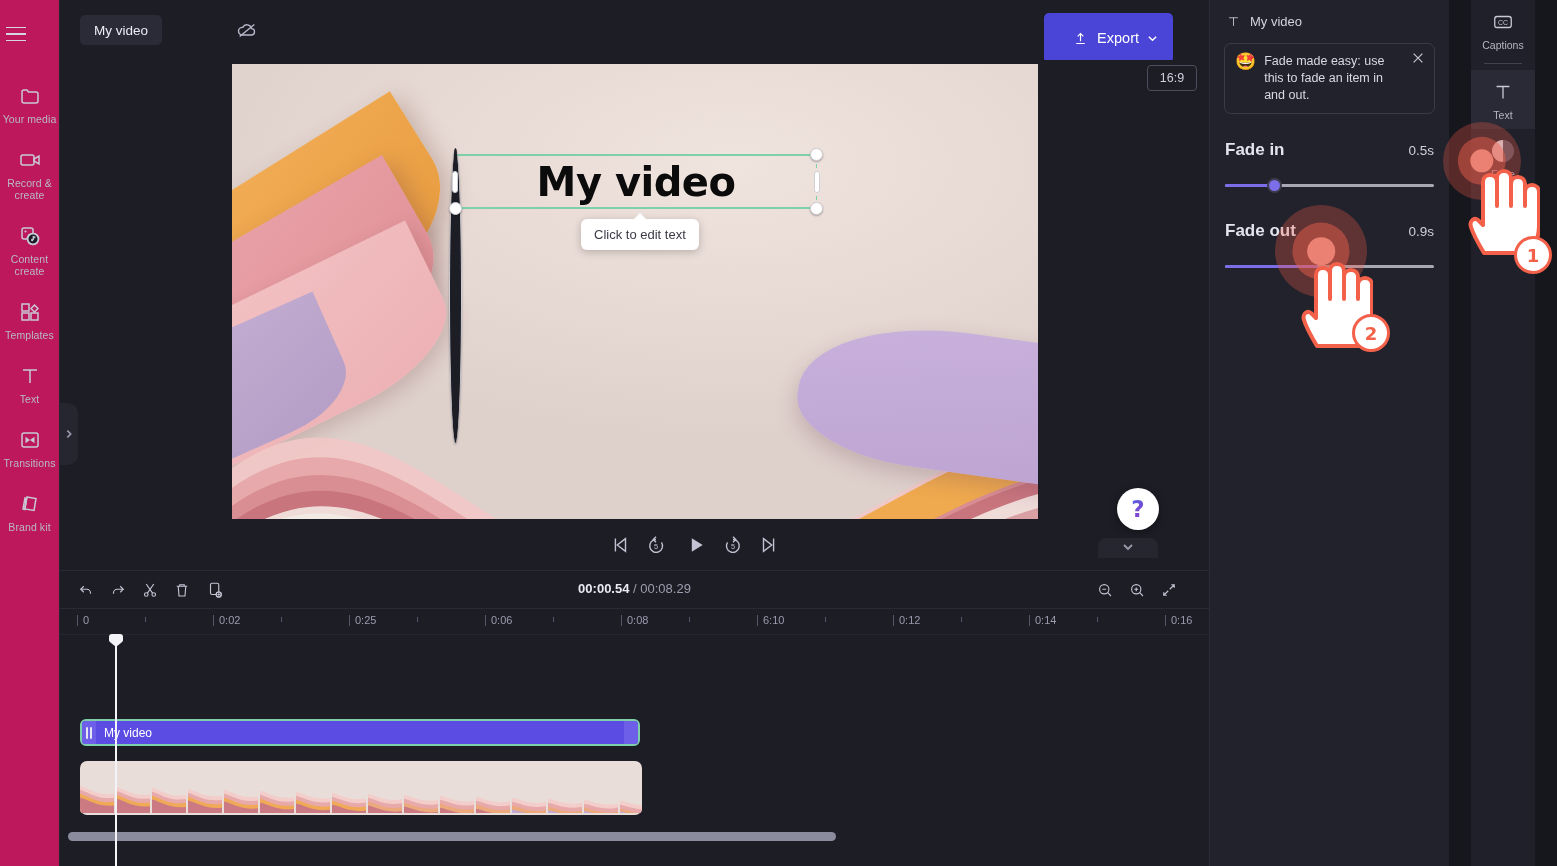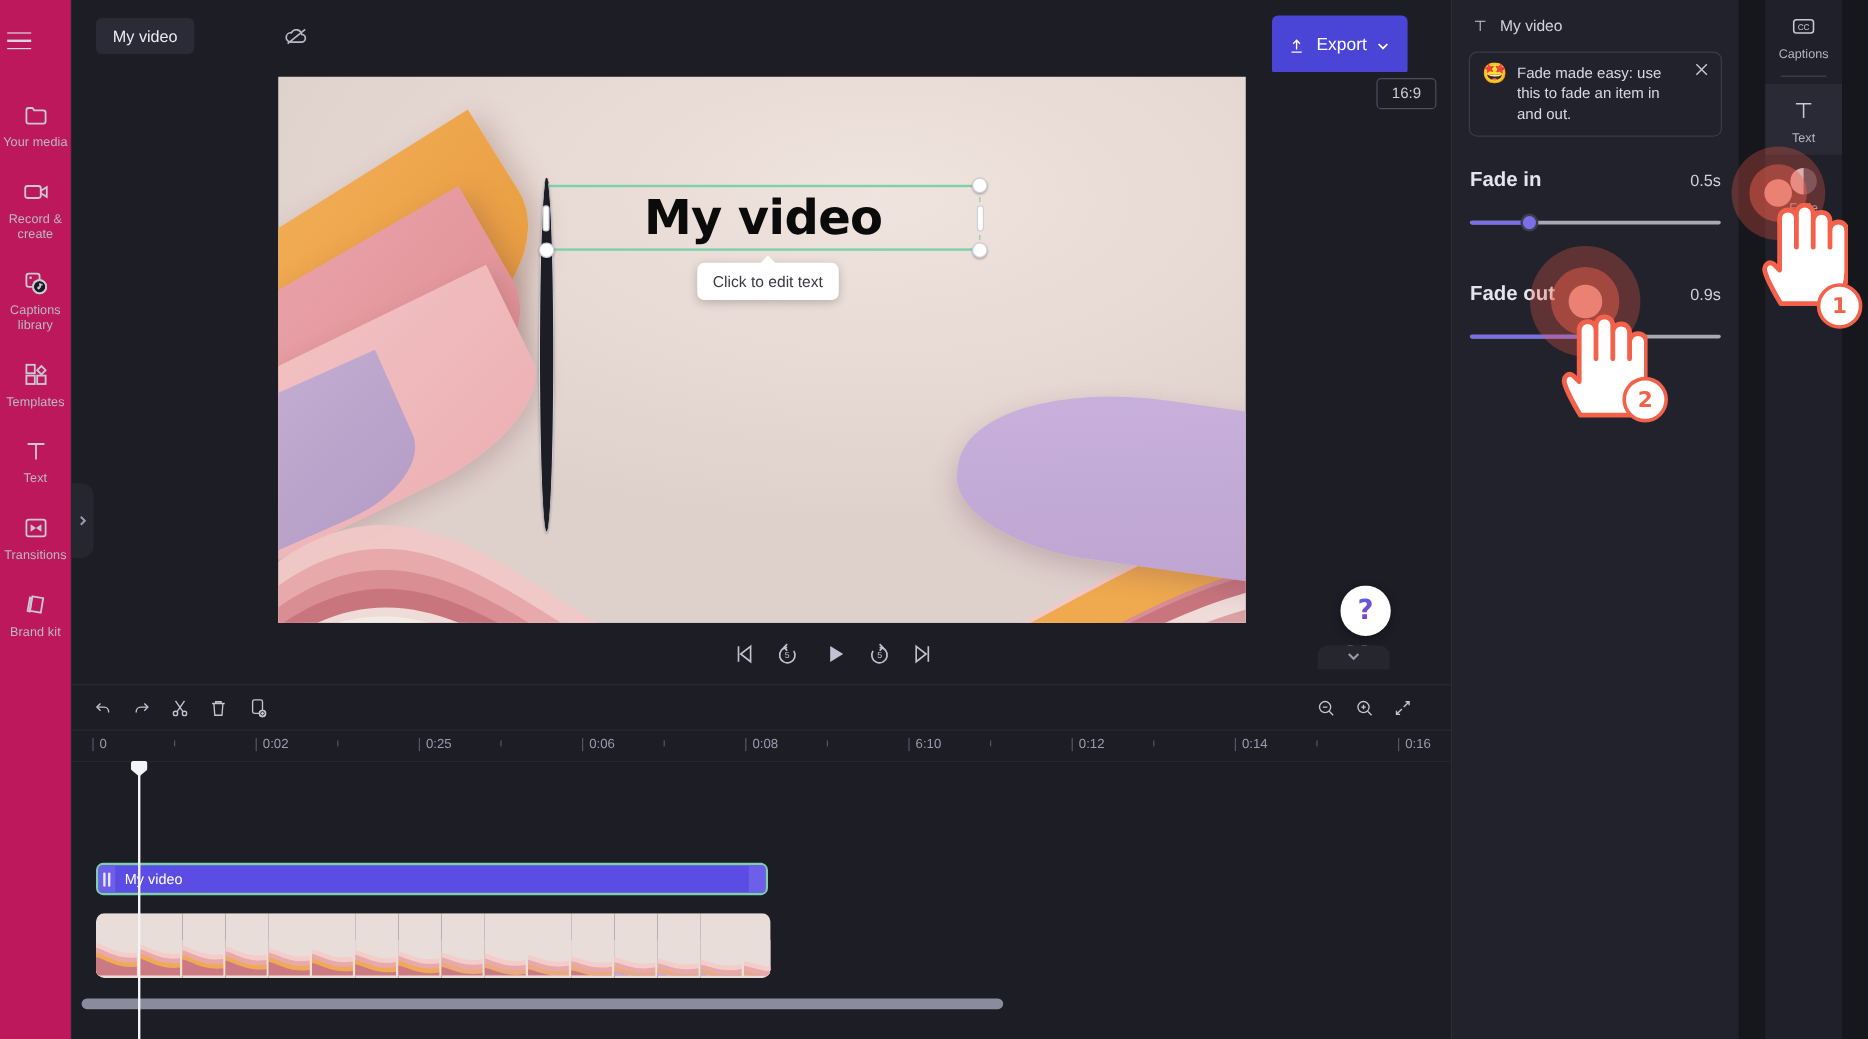--- a/index.html
+++ b/index.html
@@ -39,21 +39,21 @@
   
   .topbar { position: absolute; left: 60px; top: 0; right: 348px; height: 60px; background: #1d1d26; }
   .tab-chip {
     position: absolute; left: 20px; top: 15px; height: 30px; padding: 0 14px; border-radius: 5px;
     background: #2b2b38; color: #eceaf4; font-size: 13.5px; display: flex; align-items: center; cursor: pointer;
   }
   .cloud-btn { position: absolute; left: 170px; top: 15px; width: 34px; height: 30px;
                display: flex; align-items: center; justify-content: center; cursor: pointer; border-radius: 5px; }
   .cloud-btn svg { width: 22px; height: 22px; stroke: #b9b9cb; fill: none; stroke-width: 1.5; }
   .export-btn {
-    position: absolute; right: 36px; top: 13px; height: 50px; padding: 0 15px 0 12px;
+    position: absolute; right: 36px; top: 13px; height: 50px; padding: 0 15px 0 28px;
     background: #4a45d6; border-radius: 5px; display: flex; align-items: center; gap: 8px;
     color: #fff; font-size: 14.5px; cursor: pointer; border: none;
   }
   .export-btn svg { width: 17px; height: 17px; stroke: #fff; fill: none; stroke-width: 1.6; }
   .export-btn .cv { width: 11px; height: 11px; }
 
   
   .stage { position: absolute; left: 60px; top: 60px; right: 348px; bottom: 296px; background: #1d1d26; }
   .ratio-chip {
     position: absolute; right: 12px; top: 5px; width: 50px; height: 26px; border: 1px solid #4d4d5e;
@@ -264,21 +264,21 @@
             <svg viewBox="0 0 24 24">
               <rect x="4" y="4" width="11" height="11" rx="2"></rect>
               <circle cx="7.5" cy="7.5" r="1.1" fill="#c9c9d6" stroke="none"></circle>
               <circle cx="11" cy="11" r="1.1" fill="#c9c9d6" stroke="none"></circle>
               <circle cx="15" cy="15" r="5.5" fill="#1b1b24"></circle>
               <circle cx="15" cy="15" r="5.5"></circle>
               <circle cx="14.2" cy="16" r="1.2" fill="#c9c9d6" stroke="none"></circle>
               <path d="M15.4 15.8v-3l2 .7"></path>
             </svg>
           </span>
-        <span class="rail-lbl">Captions library</span>
+        <span class="rail-lbl">Content create</span>
       </div>
 
       <div class="rail-item">
         <span class="rail-ico">
             <svg viewBox="0 0 24 24">
               <rect x="4" y="4" width="7" height="7"></rect>
               <rect x="4" y="13" width="7" height="7"></rect>
               <rect x="13" y="13" width="7" height="7"></rect>
               <path d="M13 8.5l3.5-3.5L20 8.5 16.5 12z"></path>
             </svg>
@@ -459,21 +459,21 @@
         <span class="fade-lbl">Fade in</span>
         <span class="fade-val">0.5s</span>
       </div>
       <div class="slider">
         <div class="track"></div>
         <div class="fill" id="fiFill" style="width: 49.44px;"></div>
         <div class="knob" id="fiKnob" style="left: 49.44px;"></div>
       </div>
     </div>
 
-    <div class="fade-grp" style="margin-top:44px">
+    <div class="fade-grp" style="margin-top:30px">
       <div class="fade-row">
         <span class="fade-lbl">Fade out</span>
         <span class="fade-val">0.9s</span>
       </div>
       <div class="slider">
         <div class="track"></div>
         <div class="fill" id="foFill" style="width: 92.7px;"></div>
         <div class="knob" id="foKnob" style="left: 92.7px; opacity: 0;"></div>
       </div>
     </div>
@@ -560,20 +560,23 @@
         </div>
       <div class="tb-btn" style="left:141px">
         <svg viewBox="0 0 24 24">
             <rect x="6" y="3" width="11" height="15" rx="2"></rect>
             <circle cx="17" cy="18" r="3.4" fill="#1d1d26"></circle>
             <circle cx="17" cy="18" r="3.4"></circle>
             <path d="M17 16.3v3.4M15.3 18h3.4"></path>
           </svg>
         </div>
 
+      <div class="tl-time">
+        <b>00:00.54</b><span> / </span><span>00:08.29</span>
+      </div>
 
       <div class="tb-btn" style="right:90px">
         <svg viewBox="0 0 24 24">
             <circle cx="11" cy="11" r="6.2"></circle>
             <path d="M15.6 15.6L20 20M8.5 11h5"></path>
           </svg>
         </div>
       <div class="tb-btn" style="right:58px">
         <svg viewBox="0 0 24 24">
             <circle cx="11" cy="11" r="6.2"></circle>

